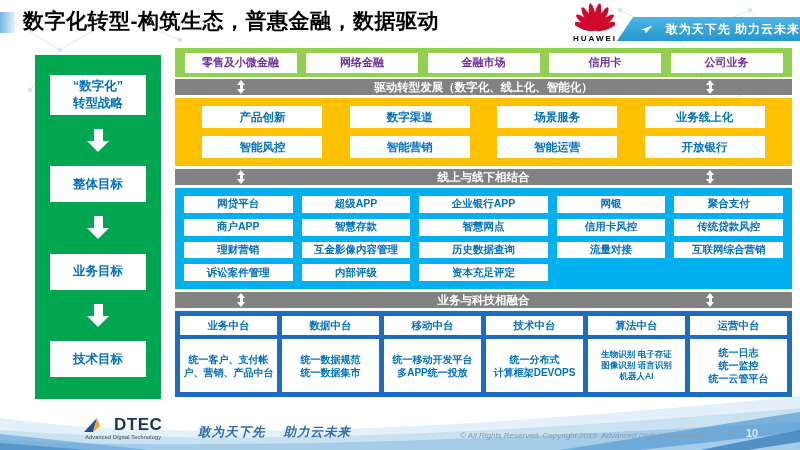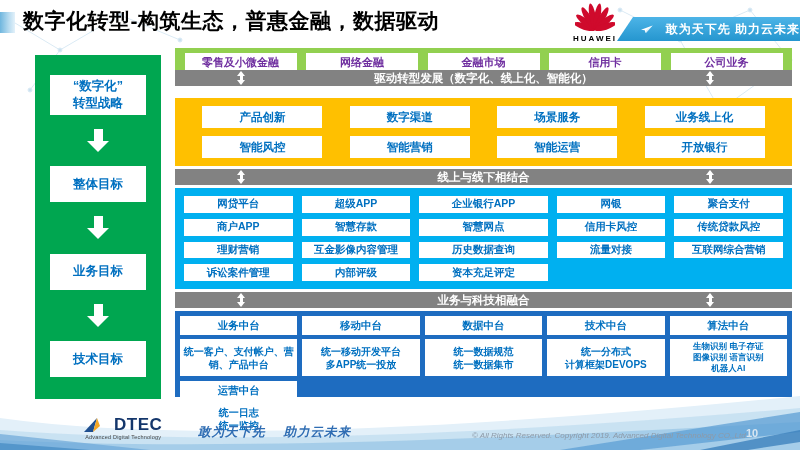--- a/index.html
+++ b/index.html
@@ -30,57 +30,57 @@
   .barrow .head{width:0;height:0;border-left:11px solid transparent;border-right:11px solid transparent;
     border-top:11px solid #fff;}
   
   .main{position:absolute;left:175px;top:48px;width:617px;height:420px;}
   .row-biz{position:absolute;left:0;right:0;top:0;height:29px;background:#92d050;
     display:flex;align-items:center;justify-content:space-evenly;}
   .biz-box{width:112px;height:20px;background:#fff;color:#7030a0;font-size:11px;font-weight:bold;
     display:flex;align-items:center;justify-content:center;white-space:nowrap;}
   .gbar{position:absolute;left:0;right:0;height:16px;background:#828282;color:#fff;
     display:flex;align-items:center;justify-content:center;font-size:11.5px;font-weight:bold;}
-  .gbar-1{top:22px;} .gbar-2{top:121px;} .gbar-3{top:244px;}
+  .gbar-1{top:31px;} .gbar-2{top:121px;} .gbar-3{top:244px;}
   .udarrow{position:absolute;top:1px;display:flex;flex-direction:column;align-items:center;}
   .udarrow.l{left:62px;} .udarrow.r{right:78px;}
   .udarrow .t-up{width:0;height:0;border-left:4px solid transparent;border-right:4px solid transparent;
     border-bottom:5px solid #fff;}
   .udarrow .sh{width:3px;height:4px;background:#fff;}
   .udarrow .t-dn{width:0;height:0;border-left:4px solid transparent;border-right:4px solid transparent;
     border-top:5px solid #fff;}
   .yellow{position:absolute;left:0;right:0;top:50px;height:68px;background:#ffc000;
     display:flex;flex-direction:column;justify-content:space-evenly;}
   .cap-row{display:flex;justify-content:space-evenly;}
   .cap-box{width:120px;height:22px;background:#fff;color:#0070c0;font-size:11.5px;font-weight:bold;
     display:flex;align-items:center;justify-content:center;white-space:nowrap;}
   .blue{position:absolute;left:0;right:0;top:140px;height:101px;background:#00b0f0;
     display:grid;grid-template-columns:1fr 1fr 1.18fr 1fr 1fr;gap:6px 9px;
     padding:8px 9px;box-sizing:border-box;}
   .plat-box{background:#fff;color:#0070c0;font-size:10.5px;font-weight:bold;
     display:flex;align-items:center;justify-content:center;white-space:nowrap;}
   .dark{position:absolute;left:0;right:0;top:263px;height:86px;background:#1e6cc0;
-    display:grid;grid-template-columns:repeat(5,1fr);gap:5px;padding:5px;box-sizing:border-box;}
+    display:grid;grid-template-columns:repeat(6,1fr);gap:5px;padding:5px;box-sizing:border-box;}
   .mid-col{display:flex;flex-direction:column;min-width:0;}
   .mid-head{height:19px;background:#fff;color:#0070c0;font-size:10.5px;font-weight:bold;
     display:flex;align-items:center;justify-content:center;margin-bottom:4px;white-space:nowrap;}
   .mid-desc{flex:1;background:#fff;color:#0070c0;font-size:10px;font-weight:bold;line-height:1.3;
     display:flex;align-items:center;justify-content:center;text-align:center;
     white-space:pre-line;padding:2px 3px;box-sizing:border-box;}
   .mid-desc.small{font-size:8.5px;}
   
   .waves{position:absolute;left:0;bottom:0;width:800px;height:60px;pointer-events:none;}
   .deco{position:absolute;pointer-events:none;opacity:.55;}
   .adtec{position:absolute;left:84px;top:417px;display:flex;flex-direction:column;align-items:center;}
   .adtec-row{display:flex;align-items:flex-end;}
   .adtec-word{font-size:17px;font-weight:bold;color:#14366b;letter-spacing:.5px;line-height:16px;padding-left:12px;}
   .adtec-sub{font-size:5.5px;color:#444;margin-top:1px;letter-spacing:.2px;}
   .slogan{position:absolute;left:198px;top:424px;font-size:12.5px;font-style:italic;font-weight:bold;
     color:#2f6db3;letter-spacing:1px;}
-  .copyright{position:absolute;left:472px;top:431px;font-size:8px;font-style:italic;color:#8d9aa8;}
+  .copyright{position:absolute;left:460px;top:431px;font-size:8px;font-style:italic;color:#8d9aa8;}
   .pagenum{position:absolute;left:746px;top:427px;font-size:11px;font-weight:bold;color:#d9e6f1;}
 </style>
 </head>
 <body>
 
 <div class="slide">
 
   <svg class="deco" style="left:0;top:0;" width="230" height="110">
     <g stroke="#bcd9ec" stroke-width="1" fill="#9fc9e4">
       <line x1="10" y1="20" x2="60" y2="50"></line>
@@ -243,28 +243,28 @@
           <span class="t-dn"></span>
         </div>
     </div>
 
     <div class="dark">
       <div class="mid-col">
         <div class="mid-head">业务中台</div>
         <div class="mid-desc">统一客户、支付帐户、营销、产品中台</div>
       </div>
       <div class="mid-col">
+        <div class="mid-head">数据中台</div>
+        <div class="mid-desc">统一数据规范
+统一数据集市</div>
+      </div>
+      <div class="mid-col">
         <div class="mid-head">移动中台</div>
         <div class="mid-desc">统一移动开发平台
 多APP统一投放</div>
-      </div>
-      <div class="mid-col">
-        <div class="mid-head">数据中台</div>
-        <div class="mid-desc">统一数据规范
-统一数据集市</div>
       </div>
       <div class="mid-col">
         <div class="mid-head">技术中台</div>
         <div class="mid-desc">统一分布式
 计算框架DEVOPS</div>
       </div>
       <div class="mid-col">
         <div class="mid-head">算法中台</div>
         <div class="mid-desc small">生物识别 电子存证
 图像识别 语言识别

